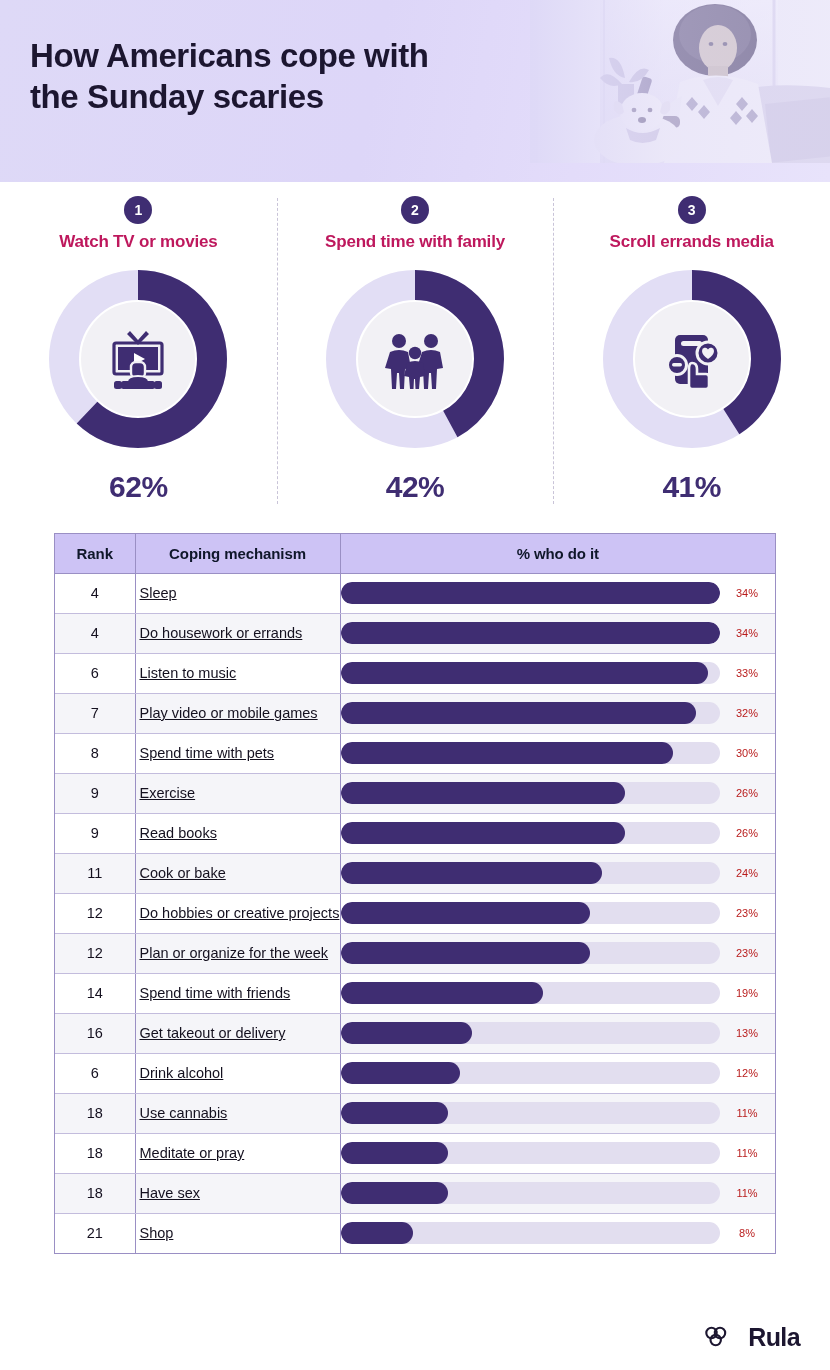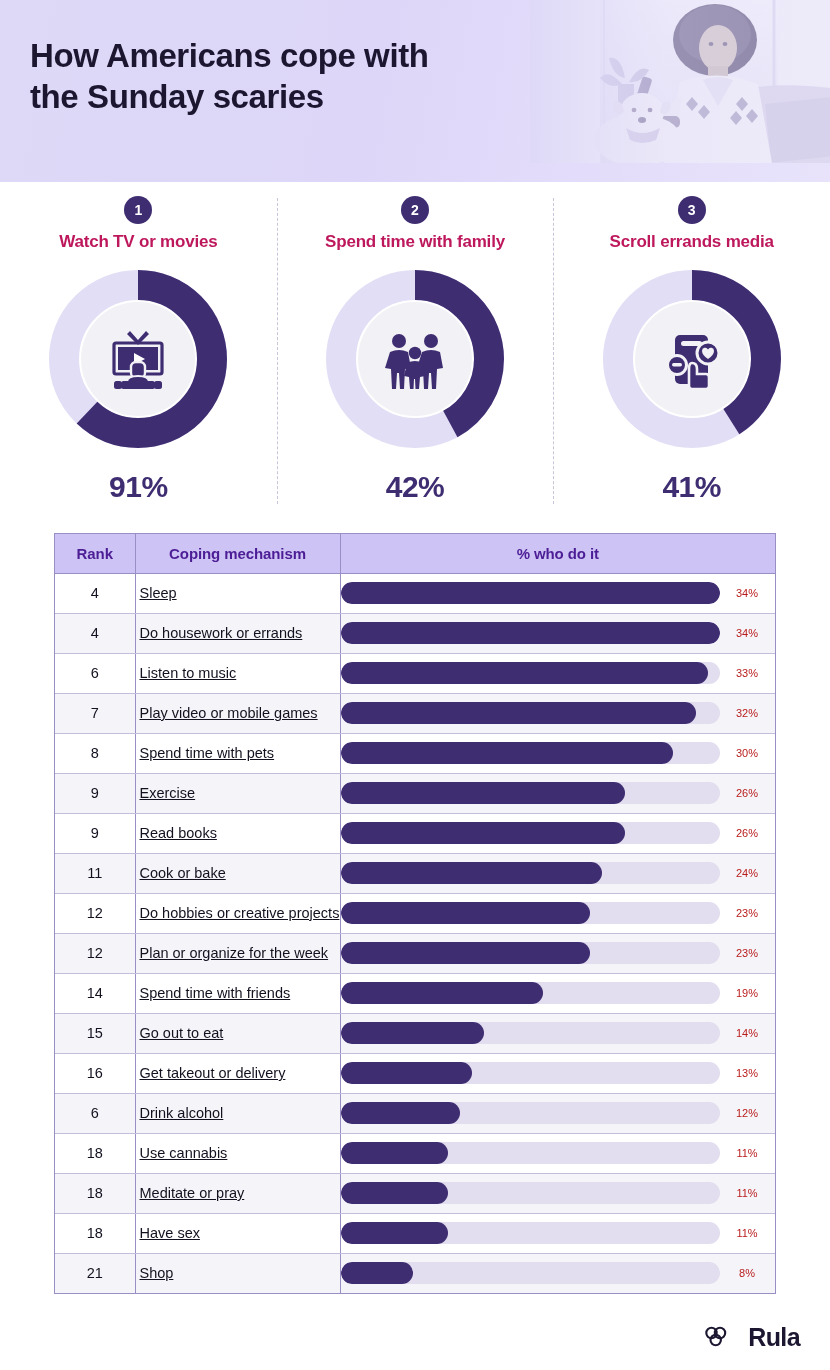--- a/index.html
+++ b/index.html
@@ -104,21 +104,21 @@
   
   .table-wrap {
     margin: 11px auto 0;
     width: 722px;
     border: 1px solid #9a8fc4;
     border-collapse: collapse;
   }
   table { width: 100%; border-collapse: collapse; table-layout: fixed; }
   thead th {
     background: #cdc3f5;
-    color: #4c1d95;
+    color: #0f172a;
     font-size: 15px;
     font-weight: bold;
     height: 39px;
     border-right: 1px solid #9a8fc4;
     border-bottom: 1px solid #9a8fc4;
     letter-spacing: -0.1px;
   }
   thead th:last-child { border-right: none; }
   tbody tr { height: 40px; }
   tbody tr:nth-child(even) { background: #f5f5f9; }
@@ -264,21 +264,21 @@
           <rect x="17" y="25" width="40" height="23" fill="#3f2d72"></rect>
           <path d="M33 31 l11 6 l-11 6z" fill="#ffffff"></path>
           <rect x="30" y="40" width="14" height="16" rx="5" fill="#3f2d72" stroke="#f2f1f5" stroke-width="2.4"></rect>
           <path d="M26 60 q0 -6 11 -6 q11 0 11 6z" fill="#3f2d72" stroke="#f2f1f5" stroke-width="2"></path>
           <rect x="20" y="59" width="34" height="8" rx="2.5"></rect>
           <rect x="13" y="59" width="8" height="8" rx="2.5"></rect>
           <rect x="53" y="59" width="8" height="8" rx="2.5"></rect>
         </svg>
       </div>
     </div>
-    <div class="donut-value">91%</div>
+    <div class="donut-value">62%</div>
   </div>
 
   <div class="donut-col">
     <div class="rank-badge">2</div>
     <div class="donut-label">Spend time with family</div>
     <div class="donut-ring">
       <svg width="186" height="186" viewBox="0 0 186 186">
         <circle cx="93" cy="93" r="74" fill="none" stroke="#e2def5" stroke-width="30"></circle>
         <circle id="arc2" cx="93" cy="93" r="74" fill="none" stroke="#3f2d72" stroke-width="30" transform="rotate(-90 93 93)" stroke-dasharray="195.28139934714153 269.67431338414787"></circle>
         <circle cx="93" cy="93" r="57" fill="#f2f1f5"></circle>
@@ -459,32 +459,20 @@
           <td class="barcell">
             <div class="bar-row">
               <div class="bar-track">
                 <div class="bar-fill" style="width: 53.2692%;"></div>
               </div>
               <span class="bar-val">19%</span>
             </div>
           </td>
         </tr>
         <tr>
-          <td class="rank">15</td>
-          <td class="mech">Go out to eat</td>
-          <td class="barcell">
-            <div class="bar-row">
-              <div class="bar-track">
-                <div class="bar-fill" style="width: 37.6923%;"></div>
-              </div>
-              <span class="bar-val">14%</span>
-            </div>
-          </td>
-        </tr>
-        <tr>
           <td class="rank">16</td>
           <td class="mech">Get takeout or delivery</td>
           <td class="barcell">
             <div class="bar-row">
               <div class="bar-track">
                 <div class="bar-fill" style="width: 34.5769%;"></div>
               </div>
               <span class="bar-val">13%</span>
             </div>
           </td>

